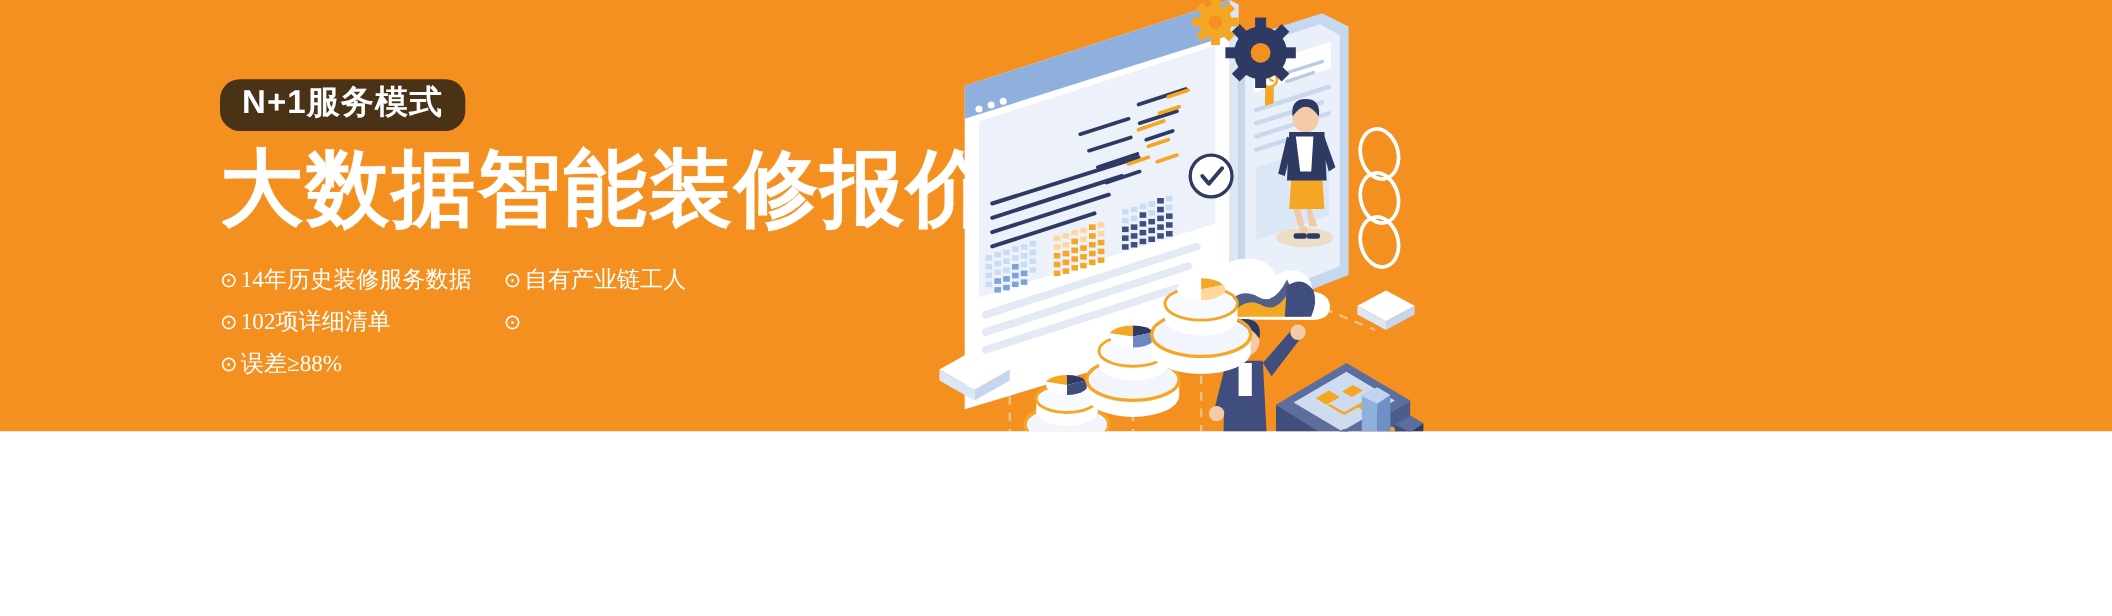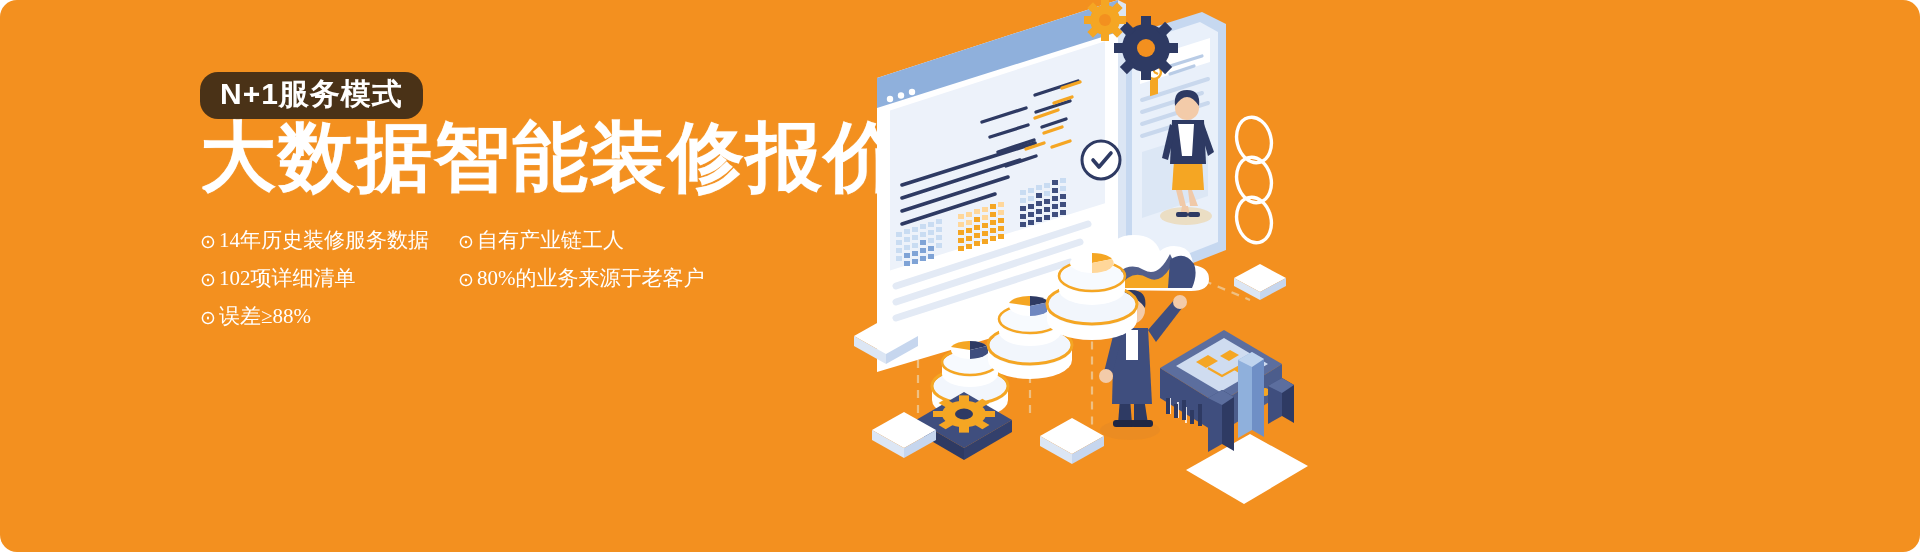--- a/index.html
+++ b/index.html
@@ -2,50 +2,50 @@
 <html><head>
 <meta charset="utf-8">
 <title>Banner</title>
 <style>
   html,body{margin:0;padding:0;}
   body{
     width:1920px;height:560px;overflow:hidden;
     font-family:"Liberation Sans","DejaVu Sans",sans-serif;
   }
   #banner{
-    position:relative;width:1920px;height:552px;
+    position:relative;width:1920px;height:392px;
     background:#F3901F;
     overflow:hidden;
-    border-radius:17px;
   }
   
   .copy{
     position:absolute;left:200px;top:72px;width:720px;
   }
   .badge{
     display:inline-block;
     background:#4A3217;
     color:#FFFFFF;
     border-radius:18px;
     padding:6px 20px 9px 20px;
     font-size:30px;
     line-height:1.05;
     font-weight:700;
     letter-spacing:1px;
     font-family:"Liberation Sans","DejaVu Sans",sans-serif;
     white-space:nowrap;
   }
   .headline{
+    margin-top:14px;
     color:#FFFFFF;
     font-size:76px;
     font-weight:900;
     line-height:1.02;
     letter-spacing:2px;
     white-space:nowrap;
-    font-family:Liberation Serif, serif;
+    font-family:Liberation Sans, sans-serif;
     text-shadow:0 0 1px rgba(255,255,255,.6);
   }
   .bullets{
     margin-top:26px;
     display:grid;
     grid-template-columns:258px auto;
     grid-auto-rows:38px;
     align-items:center;
     column-gap:0px;
   }
@@ -94,21 +94,20 @@
         <span>自有产业链工人</span>
       </div>
 
       <div class="bullet">
         <span class="mk">⊙</span>
         <span>102项详细清单</span>
       </div>
 
       <div class="bullet">
         <span class="mk">⊙</span>
-        <span>80%的业务来源于老客户</span>
       </div>
 
       <div class="bullet">
         <span class="mk">⊙</span>
         <span>误差≥88%</span>
       </div>
 
       <div class="bullet empty">
         <span></span>
       </div>

